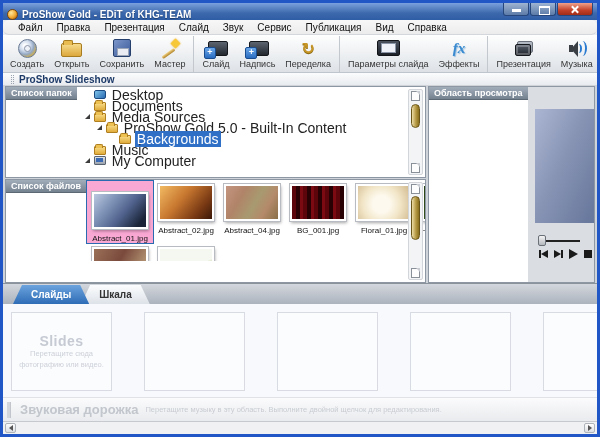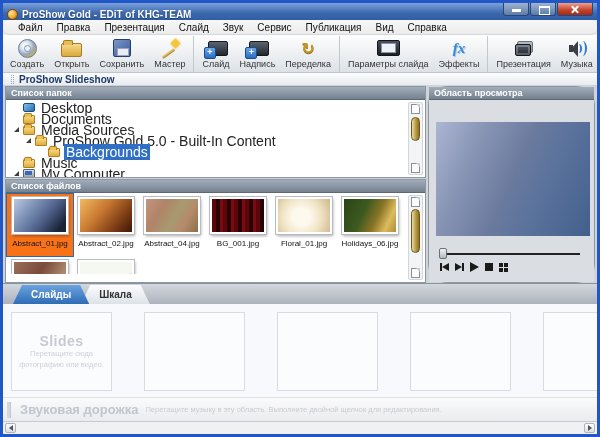--- a/index.html
+++ b/index.html
@@ -79,21 +79,21 @@
 
   
   .appheader { height:13px; flex:none; display:flex; align-items:center; padding-left:8px;
                background:linear-gradient(#fbfcfd,#e8ebef); border-bottom:1px solid #d0d4d9; }
   .appheader .grip { width:3px; height:9px; border-left:1px dotted #9aa4b0; border-right:1px dotted #9aa4b0; margin-right:5px; }
   .appheader-title { font-size:10px; font-weight:bold; color:#1d3a68; }
 
   
   .main { height:197px; flex:none; display:flex; padding:0 2px; gap:2px; background:#cfd4da; }
   .left-col { width:421px; flex:none; display:flex; flex-direction:column; gap:1px; }
-  .panel { background:#fff; border:1px solid #8d97a3; display:flex; flex-direction:column; position:relative; }
+  .panel { background:#fff; border:1px solid #8d97a3; display:flex; flex-direction:row; position:relative; }
   .panel-header { height:13px; flex:none; display:flex; align-items:center; padding:0 5px;
       background:linear-gradient(#a2adba,#74818f); border-bottom:1px solid #5c6874;
       color:#fff; font-size:9px; font-weight:bold; }
   .folder-panel { height:92px; flex:none; }
   .file-panel { flex:1; }
   .panel-body { flex:1; position:relative; overflow:hidden; background:#fff; }
 
   
   .tree { padding-top:2px; }
   .tree-row { height:11px; display:flex; align-items:center; font-size:14px; color:#222; cursor:pointer; }
@@ -118,35 +118,35 @@
   .vsb-pg::after { content:""; position:absolute; right:-1px; top:-1px; border-top:4px solid #c8ccd2; border-left:4px solid transparent; }
   .vsb-pg.top { top:1px; } .vsb-pg.bot { bottom:1px; }
   .vsb-thumb { position:absolute; left:2px; width:9px; border-radius:5px;
       background:linear-gradient(90deg,#ecdca6,#b69a46 55%,#8a7020); border:1px solid #6a5618; }
   .folder-panel .vsb-thumb { top:14px; height:24px; }
   .file-panel .vsb-thumb { top:13px; height:44px; }
 
   
   .fgrid { display:grid; grid-template-columns:repeat(6,66px); padding:1px 0 0 1px; }
   .fcell { width:66px; height:62px; display:flex; flex-direction:column; align-items:center; padding-top:3px; cursor:pointer; }
-  .fcell.selected { background:#f97316; outline:1px solid #2a6ab0; }
+  .fcell.selected { background:#f9a8d4; outline:1px solid #2a6ab0;justify-content:flex-end; }
   .fthumb { width:56px; height:37px; border:2px solid #fff; box-shadow:0 0 0 1px #b8bcc2, 1px 2px 3px rgba(0,0,0,.35); }
   .fname { font-size:8px; color:#111; margin-top:5px; white-space:nowrap; }
   .frow2 { height:18px; overflow:hidden; }
   .t-abstract01 { background:linear-gradient(130deg,#bcc8e0 0%,#8094b8 30%,#50628c 58%,#1a2438 88%); }
   .t-abstract02 { background:linear-gradient(130deg,#f2ba62 0%,#c87830 40%,#7a3a14 75%,#3a1808 100%); }
   .t-abstract04 { background:linear-gradient(120deg,#c49480 0%,#b08468 30%,#a89a70 55%,#b48a6a 75%,#8a7048 100%); }
   .t-bg001 { background:repeating-linear-gradient(90deg,#5c060c 0 4px,#270103 4px 8px,#7c0a12 8px 11px); }
   .t-floral01 { background:radial-gradient(circle at 45% 55%,#fdf9ee 0 25%,#f2e6c8 55%,#cfb68a 100%); }
   .t-holidays06 { background:linear-gradient(115deg,#2a4416 0%,#3c5a20 38%,#8a7426 62%,#dcbc5c 82%,#b08c34 100%); }
   .t-row2a { background:linear-gradient(120deg,#9a7058,#7a4a3c 45%,#cab28a); }
   .t-row2b { background:linear-gradient(160deg,#f5f7f1 0 55%,#8ab858 72%,#5a9030 100%); }
 
   
-  .preview-panel { flex:1;border-radius:19px; }
+  .preview-panel { flex:1; }
   .preview-body { background:#dadde1; }
   .preview-img { position:absolute; left:7px; top:22px; width:154px; height:114px;
       background:linear-gradient(115deg,#aab6d2 0%,#8894b4 25%,#6a7a9e 50%,#5a729c 68%,#42608c 100%); }
   .seek { position:absolute; left:11px; right:14px; top:153px; height:2px; background:#222; }
   .seek-thumb { position:absolute; left:-1px; top:-5px; width:8px; height:11px; border-radius:2px;
       background:linear-gradient(#f4f4f4,#b4b8be); border:1px solid #6a7078; cursor:pointer; }
   .transport { position:absolute; left:11px; top:161px; display:flex; align-items:center; gap:6px; height:12px; }
   .pbtn { display:flex; align-items:center; cursor:pointer; }
   .tri-r { width:0; height:0; border-top:4px solid transparent; border-bottom:4px solid transparent; border-left:7px solid #1a1a1a; }
   .tri-l { width:0; height:0; border-top:4px solid transparent; border-bottom:4px solid transparent; border-right:7px solid #1a1a1a; }

